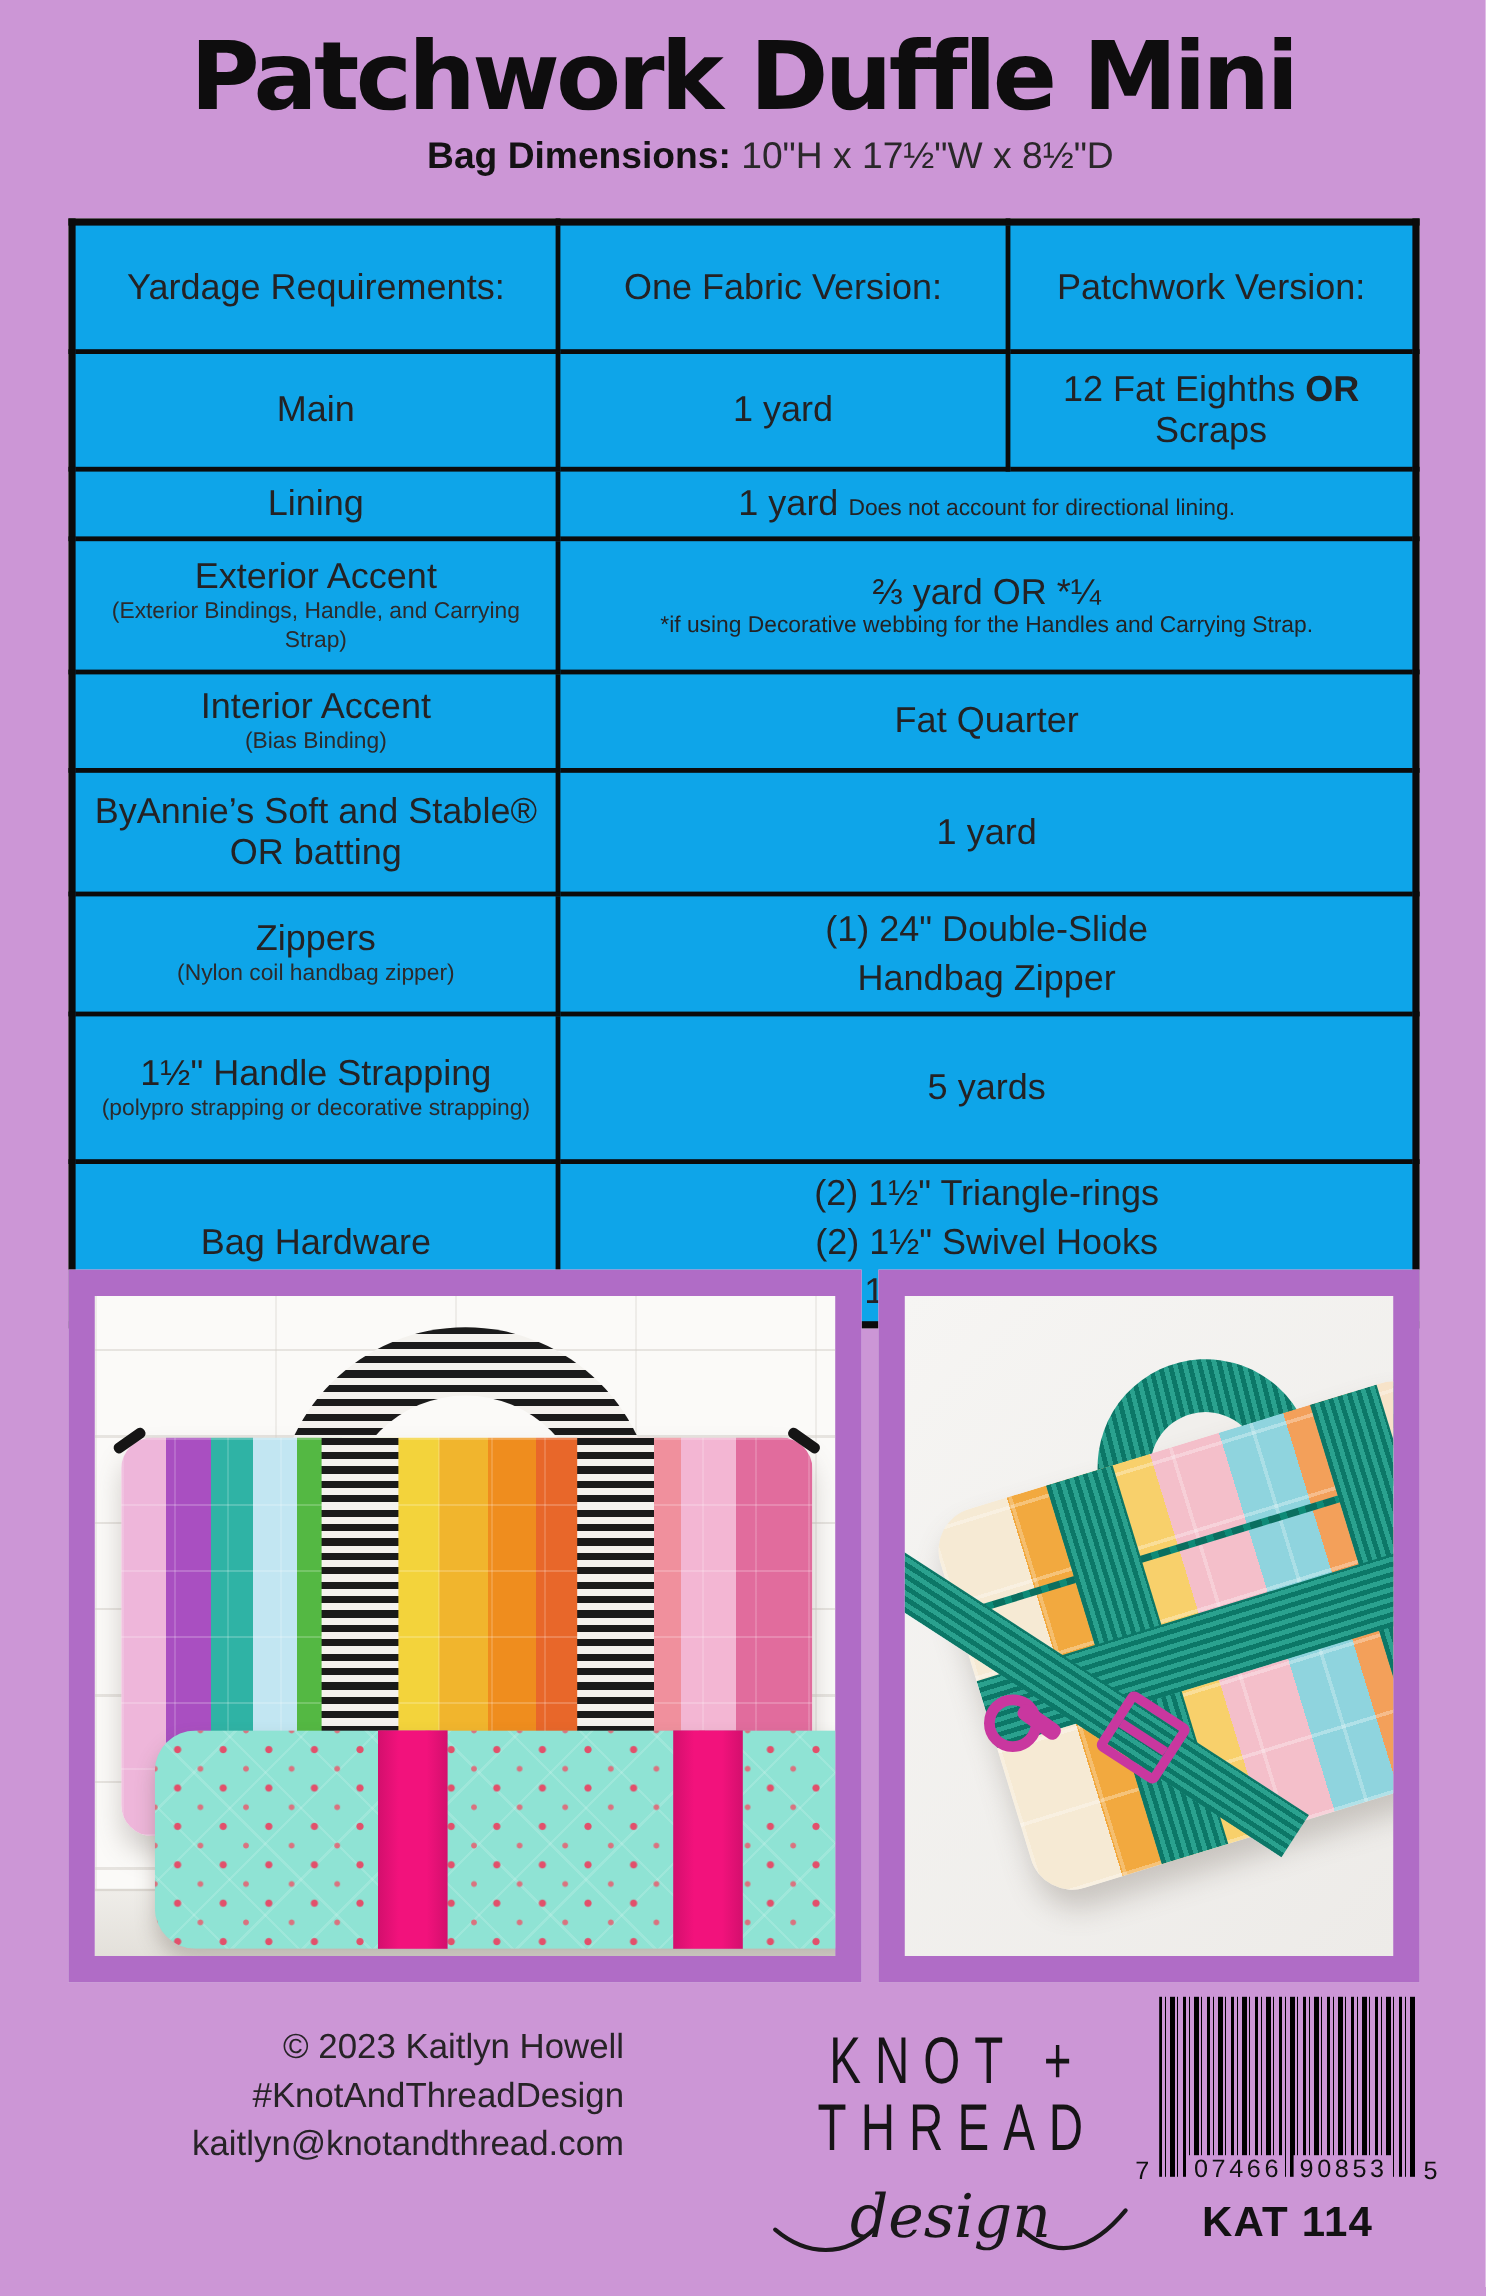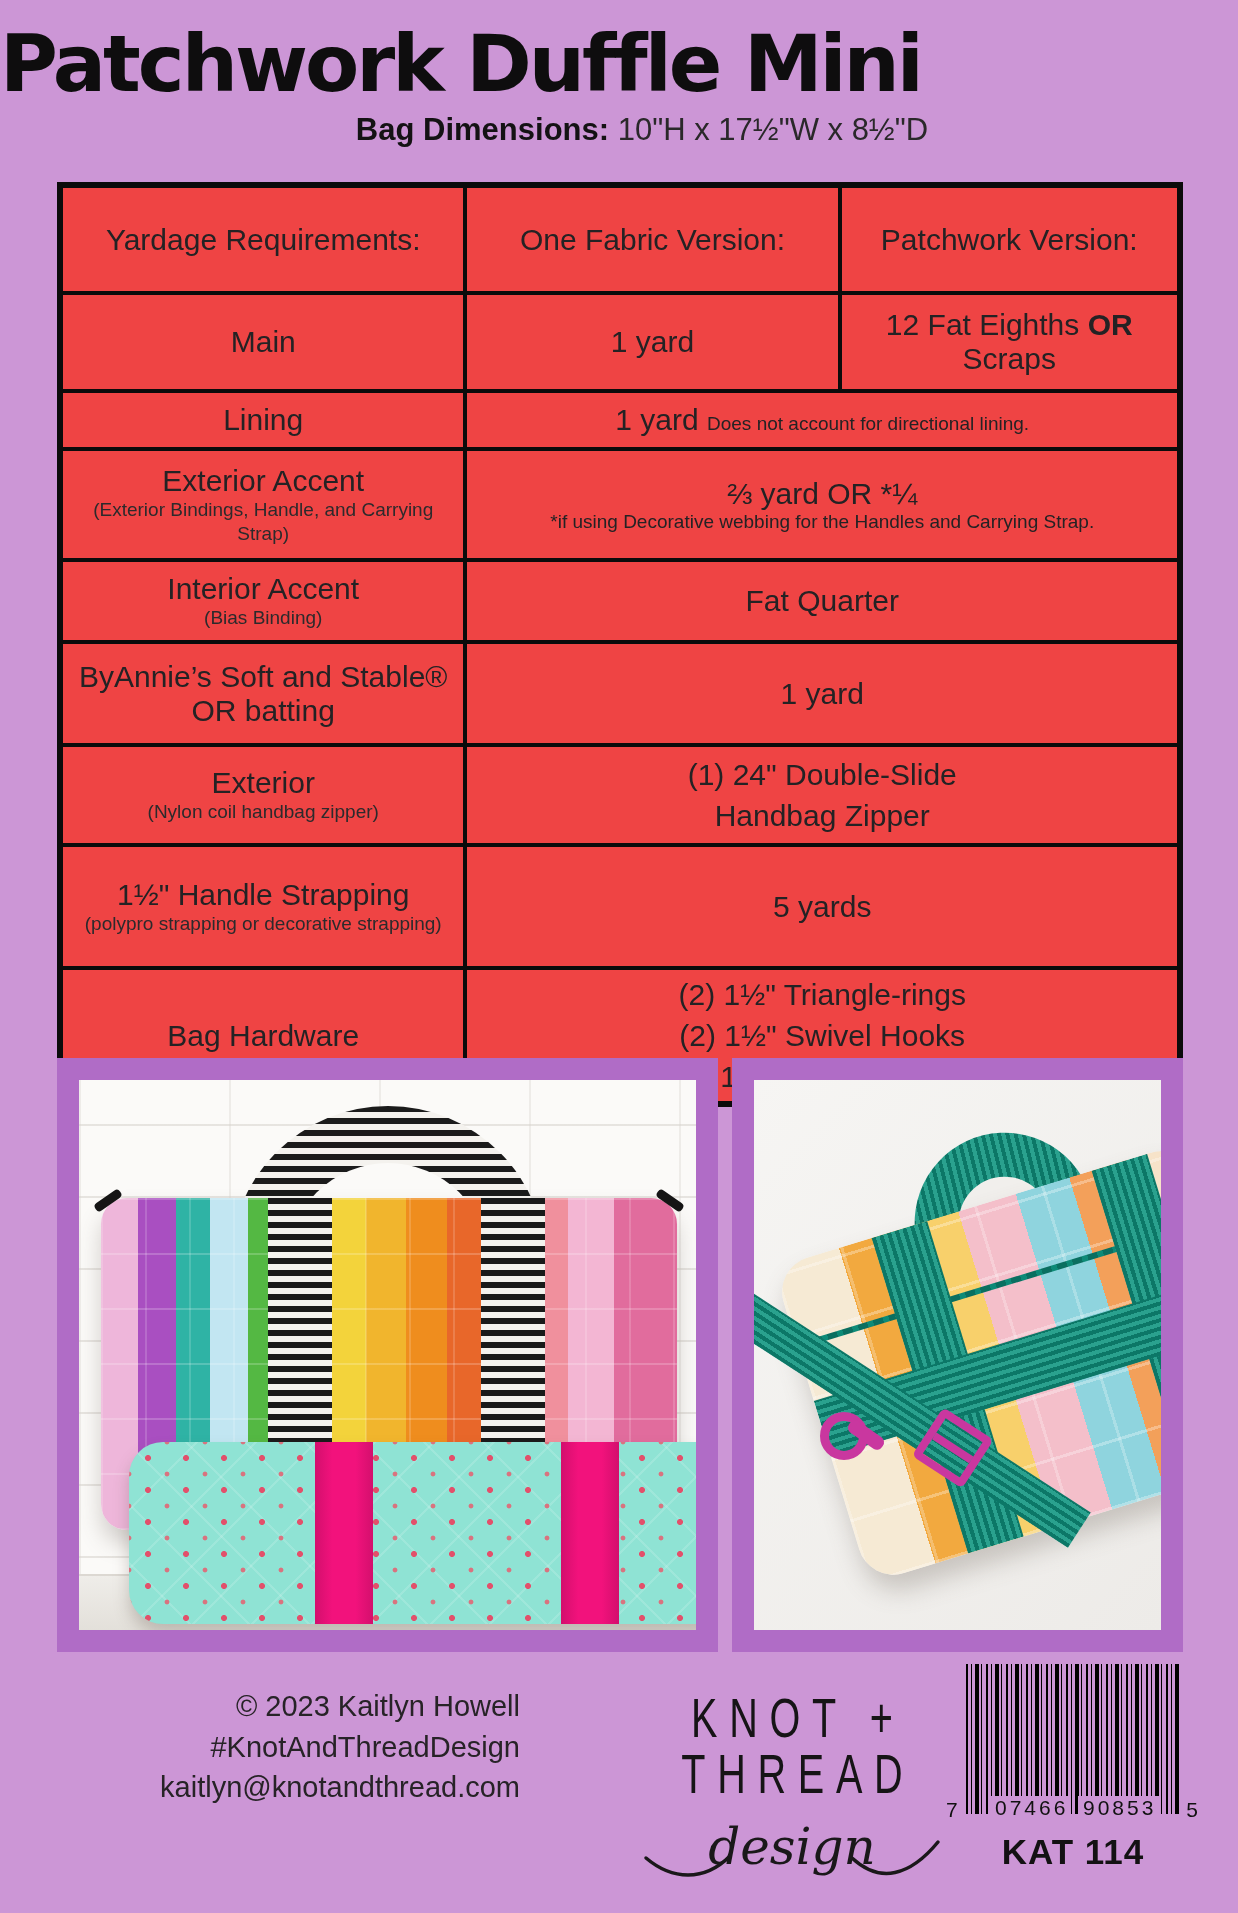--- a/index.html
+++ b/index.html
@@ -4,38 +4,38 @@
 <style>
   html,body{margin:0;padding:0;}
   .page{
     position:relative; width:1238px; height:1913px; overflow:hidden;
     background:var(--background,#cc96d6);
     font-family:"Liberation Sans", sans-serif;
     color:var(--ink,#1e1c1e);
   }
   
   .title{
-    position:absolute; left:0; top:18px; width:100%; 
+    position:absolute; left:0; top:18px; width:100%; text-align:center;
     font-family:"DejaVu Sans", sans-serif;
     font-size:79px; font-weight:800; letter-spacing:-3px; color:#0e0d0e;
   }
   .dims{
     position:absolute; left:0; top:112px; width:100%; text-align:center;
     font-size:31px; color:#2a282a;
   }
   .dims .b{font-weight:bold; color:#141214;margin-left:46px;}
   
   table.yardage{
     position:absolute; left:57px; top:182px; width:1126px;
     border-collapse:collapse; table-layout:fixed;
     background:#fdfdfd;
   }
   table.yardage td{
     border:4px solid #0b0b0b; vertical-align:middle; text-align:center;
-    padding:4px 8px; font-size:30px; color:#242224; background:#ef4444;
+    padding:4px 8px; font-size:30px; color:#242224; background:#0ea5e9;
   }
   table.yardage{border:6px solid #0b0b0b;}
   td.gray{background:var(--table-gray,#dedede);}
   td.hdr1{
     text-align:left; font-size:31px; padding-left:14px; line-height:1.3;
     background:#fdfdfd;
   }
   td.hdr{font-size:31px;}
   .sub{display:block; font-size:19px; line-height:1.25; margin-top:0; color:#2c2a2c;}
   .big{font-size:30px;}
@@ -210,21 +210,21 @@
         <span class="sub">(Bias Binding)</span>
       </td>
       <td colspan="2">Fat Quarter</td>
     </tr>
     <tr class="r-bya">
       <td class="gray">ByAnnie’s Soft and Stable® OR batting</td>
       <td colspan="2">1 yard</td>
     </tr>
     <tr class="r-zip">
       <td class="gray">
-        <span>Exterior</span>
+        <span>Zippers</span>
         <span class="sub">(Nylon coil handbag zipper)</span>
       </td>
       <td colspan="2" class="vline">
         <div>(1) 24" Double-Slide</div>
         <div>Handbag Zipper</div>
       </td>
     </tr>
     <tr class="r-strap">
       <td class="gray">
         <span>1½" Handle Strapping</span>

